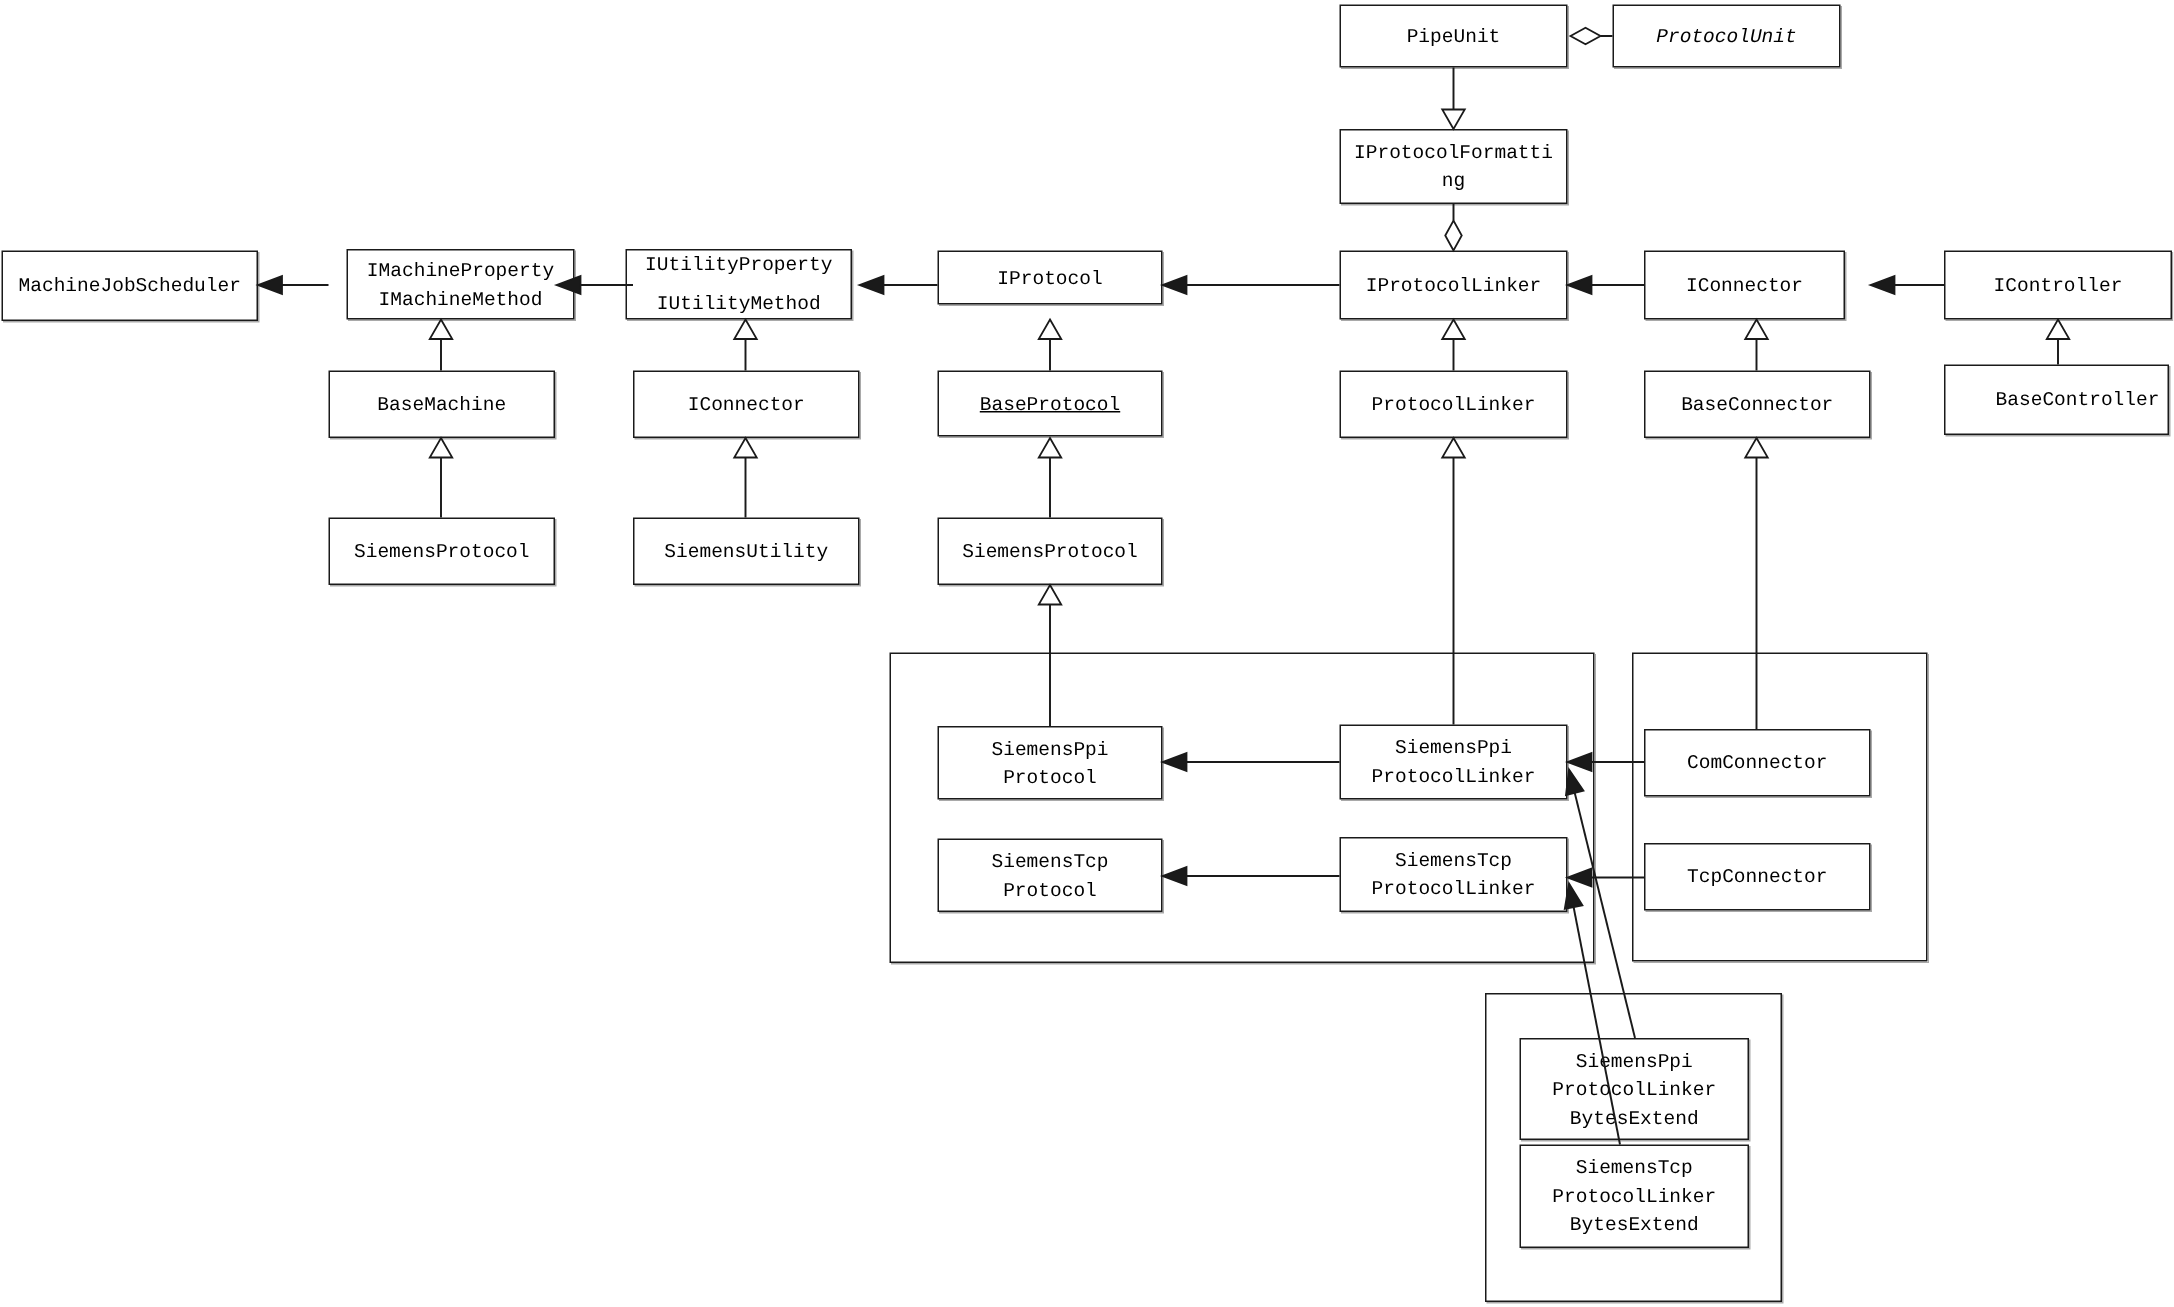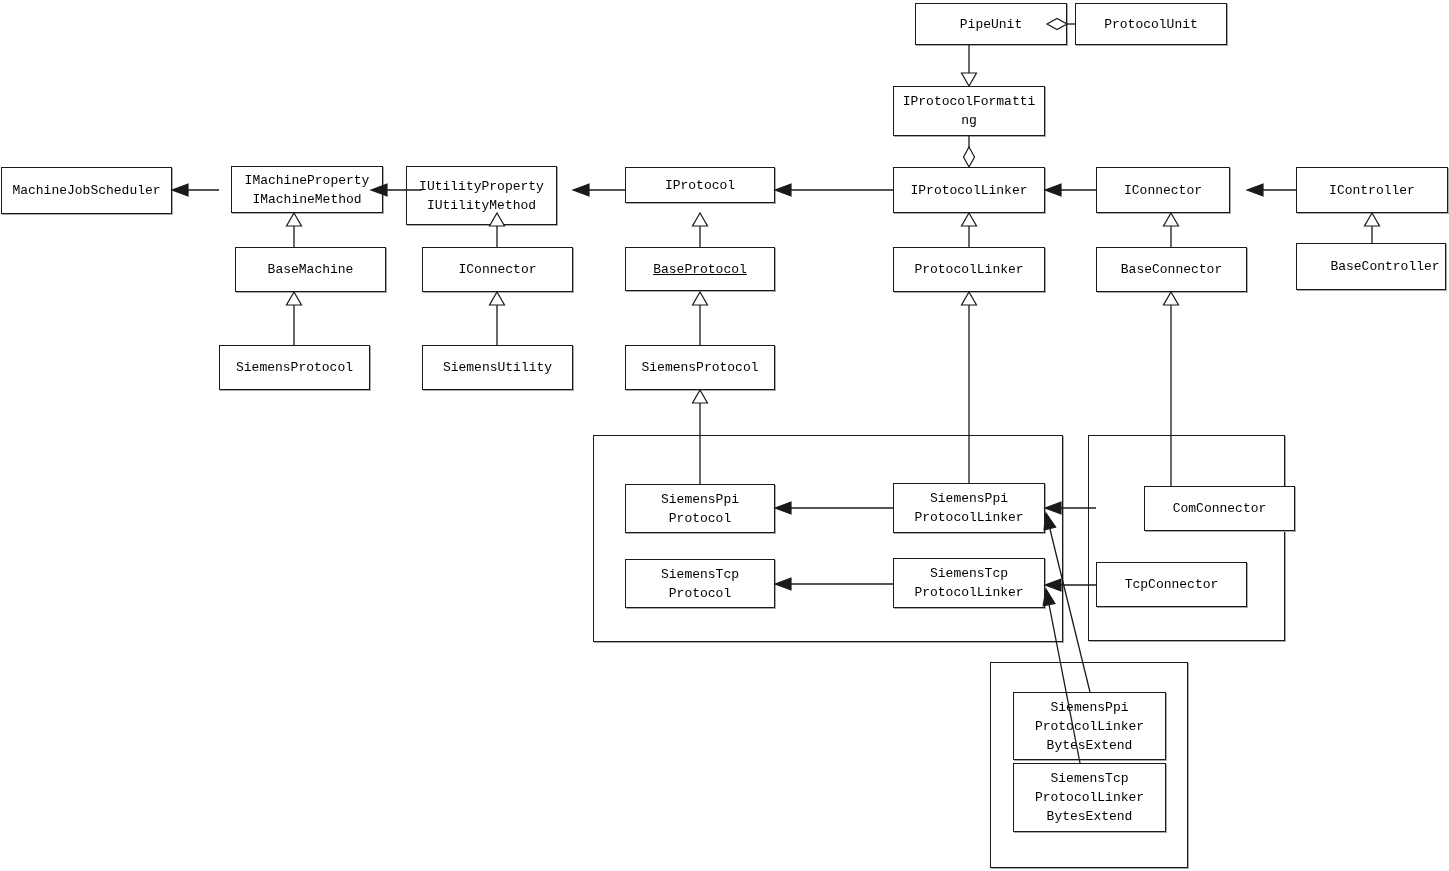--- a/index.html
+++ b/index.html
@@ -52,37 +52,37 @@
       <div class="group-frame" style="left: 990px; top: 662px; width: 198px; height: 206px;"></div>
     </div>
   <div>
       <div class="class-node" style="left: 1px; top: 167px; width: 171px; height: 47px;">
         <div class="node-line">MachineJobScheduler</div>
       </div>
       <div class="class-node" style="left: 219px; top: 166px; width: 152px; height: 47px; margin-left: 12px;">
         <div class="node-line">IMachineProperty</div>
         <div class="node-line">IMachineMethod</div>
       </div>
-      <div class="class-node" style="left: 406px; top: 166px; width: 151px; height: 59px;">
+      <div class="class-node" style="left: 417px; top: 166px; width: 151px; height: 47px; justify-content: space-between;">
         <div class="node-line">IUtilityProperty</div>
         <div class="node-line">IUtilityMethod</div>
       </div>
       <div class="class-node" style="left: 625px; top: 167px; width: 150px; height: 36px;">
         <div class="node-line">IProtocol</div>
       </div>
       <div class="class-node" style="left: 893px; top: 167px; width: 152px; height: 46px;">
         <div class="node-line">IProtocolLinker</div>
       </div>
       <div class="class-node" style="left: 1096px; top: 167px; width: 134px; height: 46px;">
         <div class="node-line">IConnector</div>
       </div>
       <div class="class-node" style="left: 1296px; top: 167px; width: 152px; height: 46px;">
         <div class="node-line">IController</div>
       </div>
-      <div class="class-node" style="left: 219px; top: 247px; width: 151px; height: 45px; margin-left: 16px;">
+      <div class="class-node" style="left: 219px; top: 247px; width: 151px; height: 45px;">
         <div class="node-line">BaseMachine</div>
       </div>
       <div class="class-node" style="left: 422px; top: 247px; width: 151px; height: 45px;">
         <div class="node-line">IConnector</div>
       </div>
       <div class="class-node" style="left: 625px; top: 247px; width: 150px; height: 44px; text-decoration: underline;">
         <div class="node-line">BaseProtocol</div>
       </div>
       <div class="class-node" style="left: 893px; top: 247px; width: 152px; height: 45px;">
         <div class="node-line">ProtocolLinker</div>
@@ -95,24 +95,24 @@
       </div>
       <div class="class-node" style="left: 219px; top: 345px; width: 151px; height: 45px;">
         <div class="node-line">SiemensProtocol</div>
       </div>
       <div class="class-node" style="left: 422px; top: 345px; width: 151px; height: 45px;">
         <div class="node-line">SiemensUtility</div>
       </div>
       <div class="class-node" style="left: 625px; top: 345px; width: 150px; height: 45px;">
         <div class="node-line">SiemensProtocol</div>
       </div>
-      <div class="class-node" style="left: 915px; top: 3px; width: 152px; height: 42px;">
+      <div class="class-node" style="left: 893px; top: 3px; width: 152px; height: 42px;">
         <div class="node-line">PipeUnit</div>
       </div>
-      <div class="class-node" style="left: 1075px; top: 3px; width: 152px; height: 42px;">
+      <div class="class-node" style="left: 1075px; top: 3px; width: 152px; height: 42px; font-style: italic;">
         <div class="node-line">ProtocolUnit</div>
       </div>
       <div class="class-node" style="left: 893px; top: 86px; width: 152px; height: 50px;">
         <div class="node-line">IProtocolFormatti</div>
         <div class="node-line">ng</div>
       </div>
       <div class="class-node" style="left: 625px; top: 484px; width: 150px; height: 49px;">
         <div class="node-line">SiemensPpi</div>
         <div class="node-line">Protocol</div>
       </div>
@@ -121,21 +121,21 @@
         <div class="node-line">ProtocolLinker</div>
       </div>
       <div class="class-node" style="left: 625px; top: 559px; width: 150px; height: 49px;">
         <div class="node-line">SiemensTcp</div>
         <div class="node-line">Protocol</div>
       </div>
       <div class="class-node" style="left: 893px; top: 558px; width: 152px; height: 50px;">
         <div class="node-line">SiemensTcp</div>
         <div class="node-line">ProtocolLinker</div>
       </div>
-      <div class="class-node" style="left: 1096px; top: 486px; width: 151px; height: 45px; margin-left: 48px;">
+      <div class="class-node" style="left: 1096px; top: 486px; width: 151px; height: 45px;">
         <div class="node-line">ComConnector</div>
       </div>
       <div class="class-node" style="left: 1096px; top: 562px; width: 151px; height: 45px;">
         <div class="node-line">TcpConnector</div>
       </div>
       <div class="class-node" style="left: 1013px; top: 692px; width: 153px; height: 68px;">
         <div class="node-line">SiemensPpi</div>
         <div class="node-line">ProtocolLinker</div>
         <div class="node-line">BytesExtend</div>
       </div>

